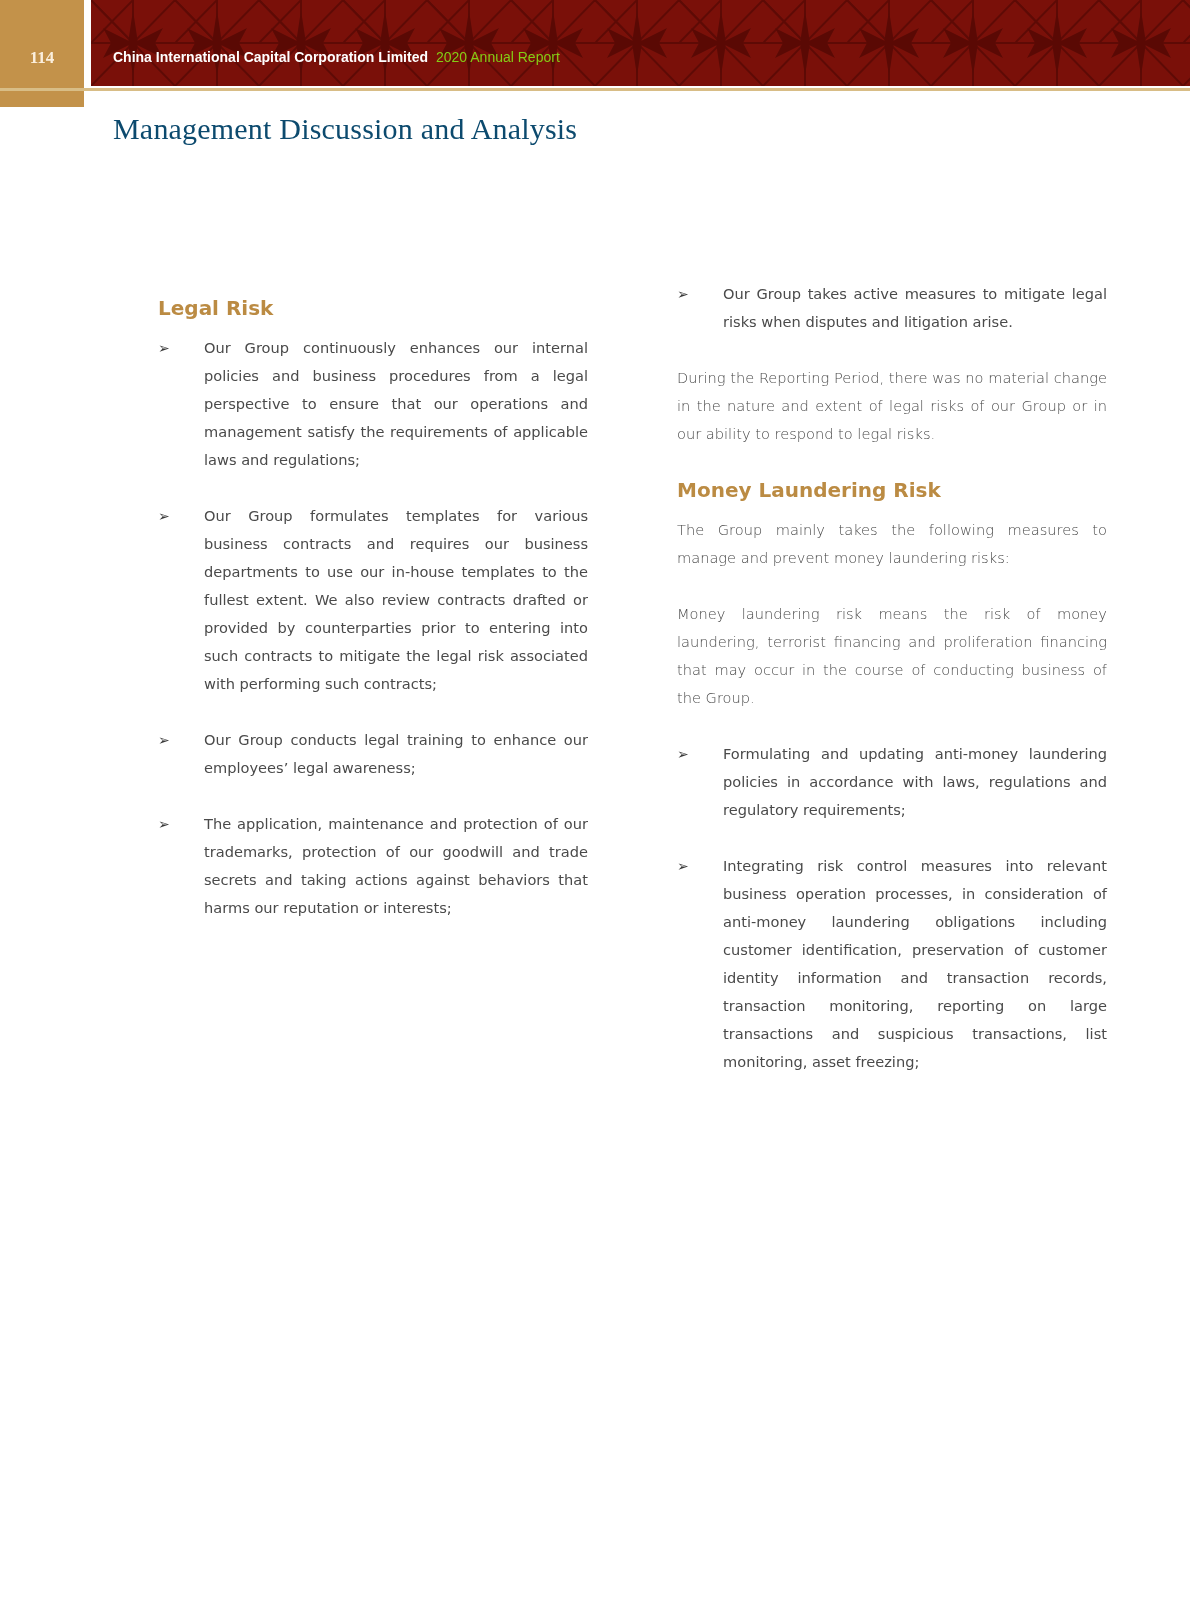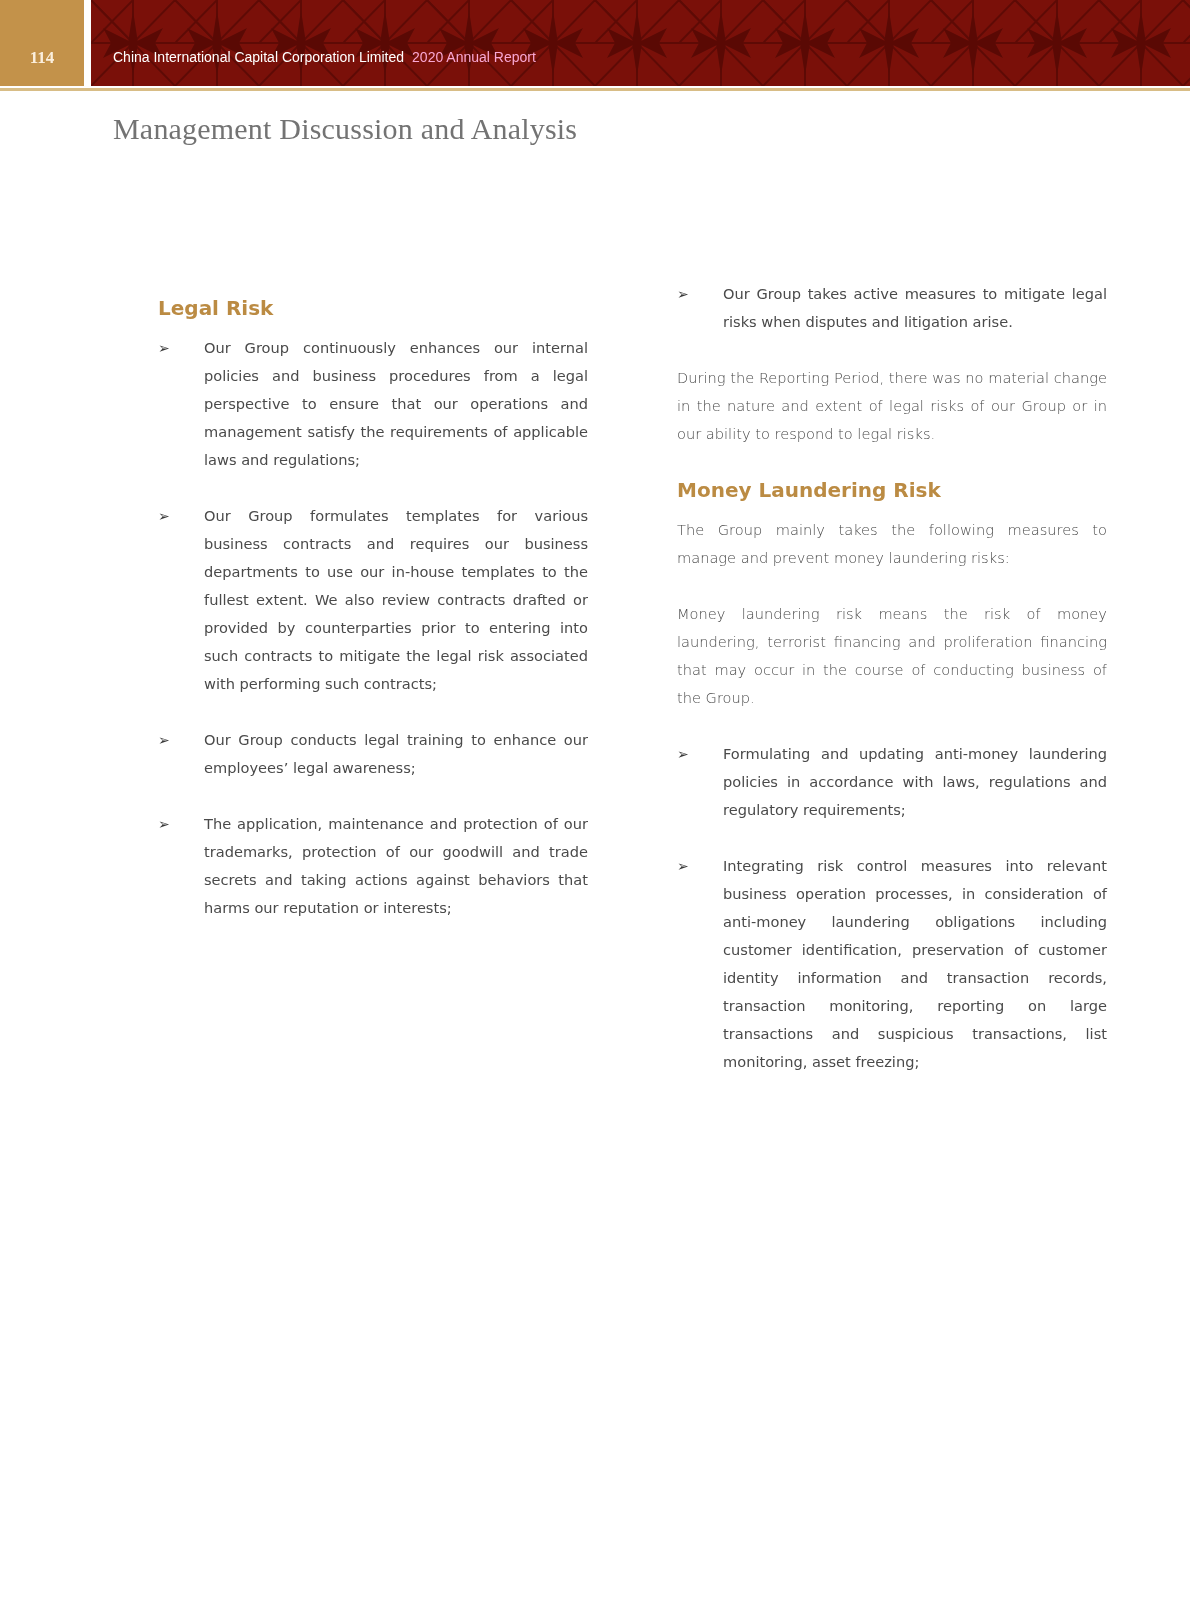--- a/index.html
+++ b/index.html
@@ -1,44 +1,44 @@
 <!DOCTYPE html>
 <html><head>
   <meta charset="utf-8">
   <style>
     html, body { margin: 0; padding: 0; background: #ffffff; }
     body { width: 1190px; height: 1615px; position: relative; overflow: hidden; font-family: "Liberation Sans", sans-serif; }
 
     .page-num-box {
-      position: absolute; left: 0; top: 0; width: 84px; height: 86px;
+      position: absolute; left: 0; top: 0; width: 84px; height: 107px;
       background: #c3924a;
     }
     .page-num {
       position: absolute; left: 0; right: 0; top: 48px; text-align: center;
       font-family: "Liberation Serif", serif; font-size: 17px; font-weight: bold; color: #fbefdc;
     }
     .banner {
       position: absolute; left: 91px; top: 0; right: 0; height: 86px;
       background-color: #7a1009;
       overflow: hidden;
     }
     .banner svg { position: absolute; left: 0; top: 0; }
     .banner-text {
       position: absolute; left: 22px; top: 49px; white-space: nowrap;
       font-family: "Liberation Sans", sans-serif; color: #ffffff; font-size: 14px;
     }
-    .banner-company { font-weight: normal; }
-    .banner-report { font-weight: normal; margin-left: 8px; color: #f9a8d4; }
+    .banner-company { font-weight: bold; }
+    .banner-report { font-weight: normal; margin-left: 8px; color: #84cc16; }
     .header-rule {
       position: absolute; left: 0; right: 0; top: 88px; height: 3px; background: #d8bd86;
     }
 
     .section-title {
       position: absolute; left: 113px; top: 112px;
-      font-family: "Liberation Serif", serif; font-size: 30px; color: #737373; letter-spacing: 0.2px;
+      font-family: "Liberation Serif", serif; font-size: 30px; color: #0c4a6e; letter-spacing: 0.2px;
     }
 
     .col { position: absolute; top: 280px; width: 430px; color: #4a4a4a;
            font-family: "DejaVu Sans", sans-serif; font-size: 14.6px; line-height: 28px; }
     .col-left { left: 158px; }
     .col-right { left: 677px; }
 
     .heading { color: #bb8b43; font-weight: bold; font-size: 20px; font-family: "DejaVu Sans", sans-serif;
                line-height: 28px; margin: 14px 0 12px 0; }
     .para { text-align: justify; margin: 0 0 28px 0; font-weight: 300; }

